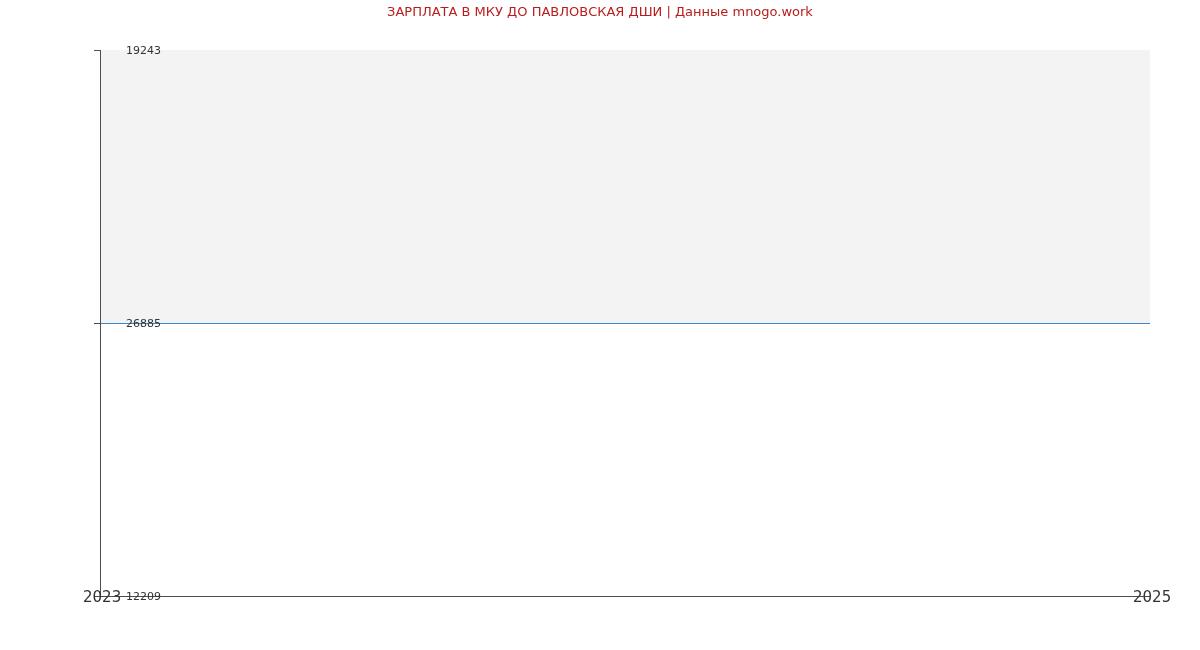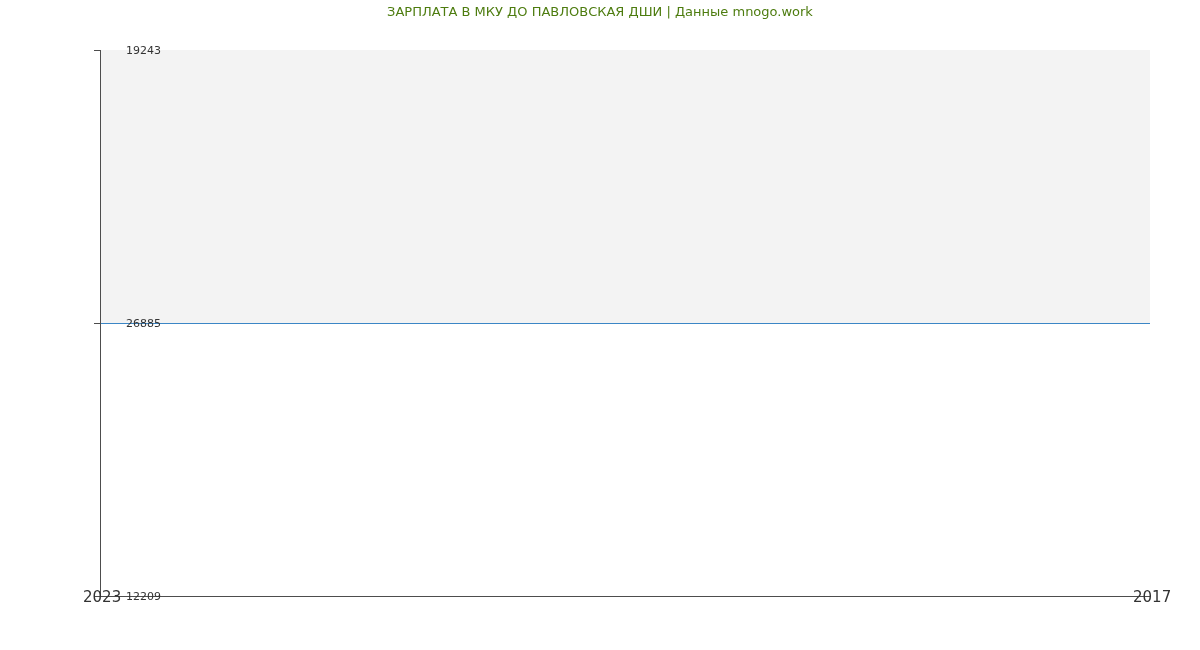--- a/index.html
+++ b/index.html
@@ -17,21 +17,21 @@
     height: 650px;
   }
   .chart-title {
     position: absolute;
     top: 4px;
     left: 0;
     right: 0;
     text-align: center;
     font-size: 13px;
     font-weight: 400;
-    color: #4d7c0f;
+    color: #b91c1c;
   }
   .axis-line {
     position: absolute;
     background: #4d4d4d;
   }
   .axis-left {
     left: 100px;
     top: 50px;
     width: 1px;
     height: 546px;
@@ -97,15 +97,15 @@
 
   <div class="y-tick" style="top:50px"></div>
   <div class="y-tick" style="top:323px"></div>
   <div class="y-tick" style="top:596px"></div>
 
   <div class="y-label" style="top:44px">19243</div>
   <div class="y-label" style="top:317px">26885</div>
   <div class="y-label" style="top:590px">12209</div>
 
   <div class="x-label" style="left:83px">2023</div>
-  <div class="x-label" style="left:1133px">2017</div>
+  <div class="x-label" style="left:1133px">2025</div>
 
 </div>
 
 </body></html>

